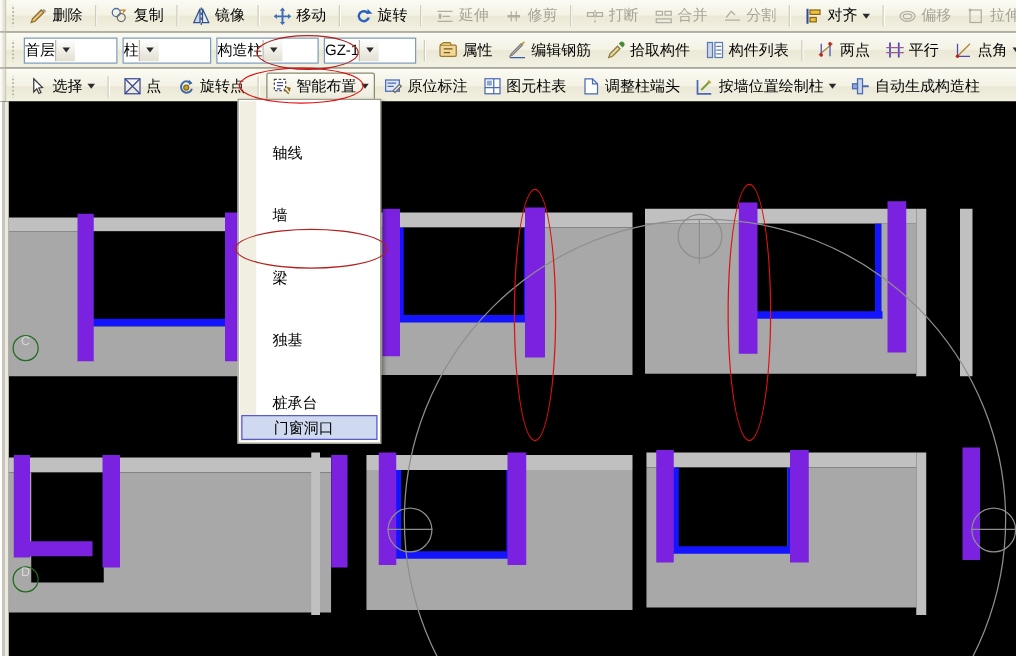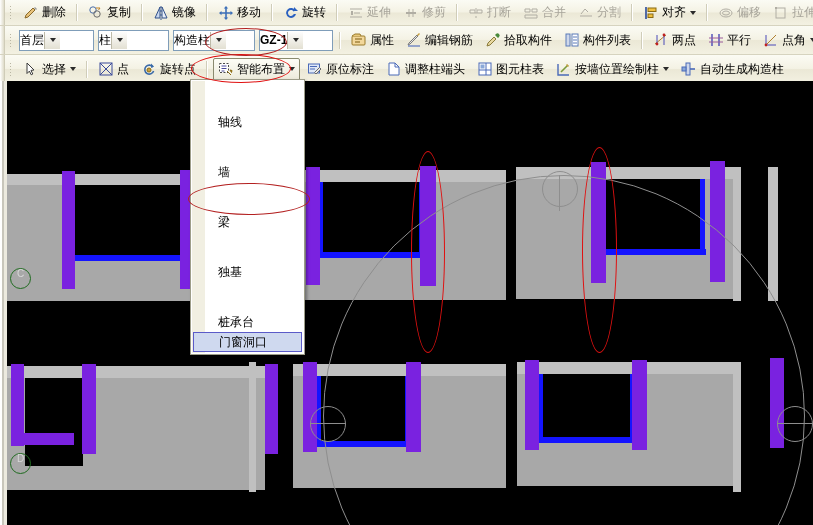--- a/index.html
+++ b/index.html
@@ -74,21 +74,21 @@
     display:flex;align-items:center;justify-content:center;
   }
   .combo .cb i{
     display:block;width:0;height:0;
     border-left:3px solid transparent;border-right:3px solid transparent;
     border-top:4px solid #2a2a2a;
   }
   .c-floor{width:73px;}
   .c-type{width:69px;}
   .c-sub{width:80px;}
-  .c-name{width:72px;font-weight:bold;}
+  .c-name{width:72px;}
 
   
   #canvas{
     position:absolute;left:0;top:81px;width:813px;height:444px;
     background:#000;overflow:hidden;
   }
   #canvas .edge{
     position:absolute;left:0;top:0;width:7px;height:444px;
     background:linear-gradient(to right,#ffffff 0 2px,#c8c6bb 2px 4px,#eceadf 4px 7px);
   }
@@ -431,35 +431,35 @@
             <rect x="1.5" y="3" width="11" height="9" fill="#dfe8f6" stroke="#4a6ab8"></rect>
             <path d="M3 5.5h7M3 8h5" stroke="#4a6ab8"></path>
             <path d="M9 13l5-5-1.5-1.5-5 5z" fill="#e8e8e8" stroke="#6a6a6a"></path>
           </svg>
         </span>
         <span class="lbl">原位标注</span>
       </div>
       <div class="btn">
         <span class="ic">
           <svg width="16" height="16" viewBox="0 0 16 16">
-            <path d="M3 2h6l4 4v8H3z" fill="#fff" stroke="#4a6ab8"></path>
-            <path d="M9 2v4h4" fill="none" stroke="#4a6ab8"></path>
-          </svg>
-        </span>
-        <span class="lbl">调整柱端头</span>
-      </div>
-      <div class="btn">
-        <span class="ic">
-          <svg width="16" height="16" viewBox="0 0 16 16">
             <rect x="2" y="2" width="12" height="12" fill="#fff" stroke="#4a6ab8"></rect>
             <rect x="3.5" y="3.5" width="4" height="4" fill="#8aa8d8"></rect>
             <path d="M2 9h12M9 2v12" stroke="#4a6ab8"></path>
           </svg>
         </span>
         <span class="lbl">图元柱表</span>
+      </div>
+      <div class="btn">
+        <span class="ic">
+          <svg width="16" height="16" viewBox="0 0 16 16">
+            <path d="M3 2h6l4 4v8H3z" fill="#fff" stroke="#4a6ab8"></path>
+            <path d="M9 2v4h4" fill="none" stroke="#4a6ab8"></path>
+          </svg>
+        </span>
+        <span class="lbl">调整柱端头</span>
       </div>
       <div class="btn">
         <span class="ic">
           <svg width="16" height="16" viewBox="0 0 16 16">
             <path d="M2 3v11h11" fill="none" stroke="#4a6ab8" stroke-width="1.4"></path>
             <path d="M5 11l7-7" stroke="#7a9a3a" stroke-width="1.6"></path>
             <path d="M11 3l2 2-1 1-2-2z" fill="#c8a040"></path>
           </svg>
         </span>
         <span class="lbl">按墙位置绘制柱</span>

